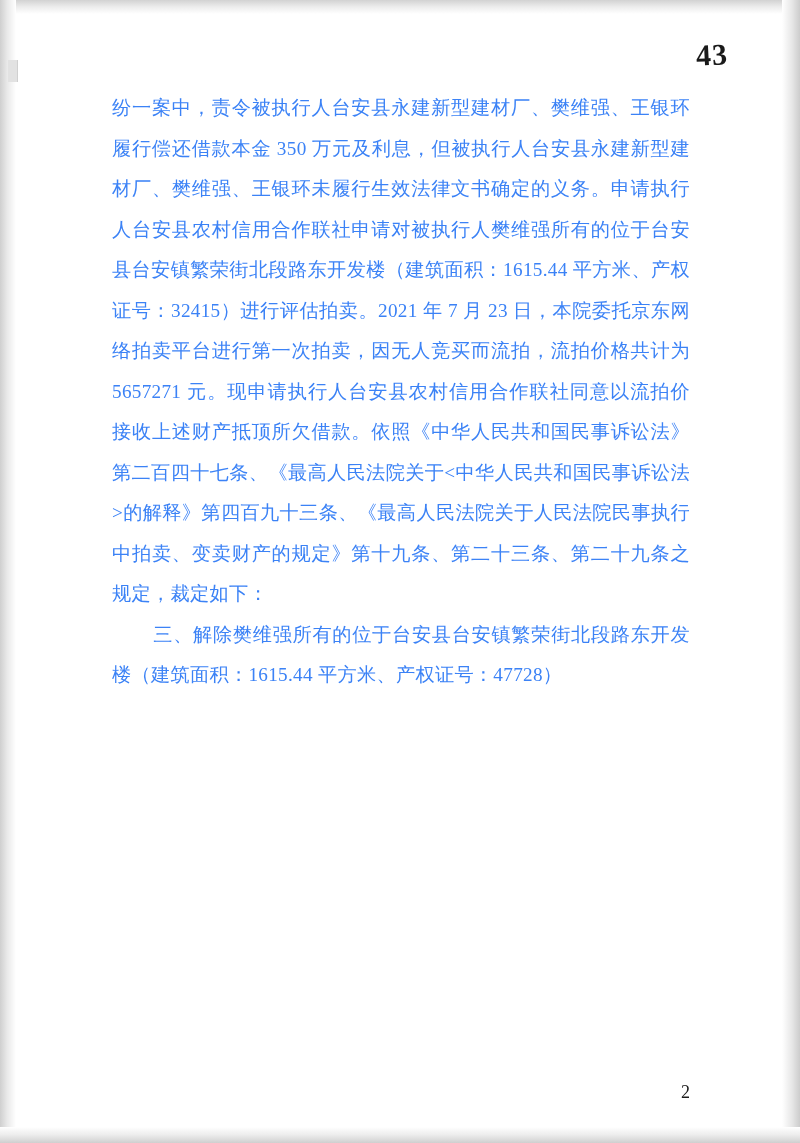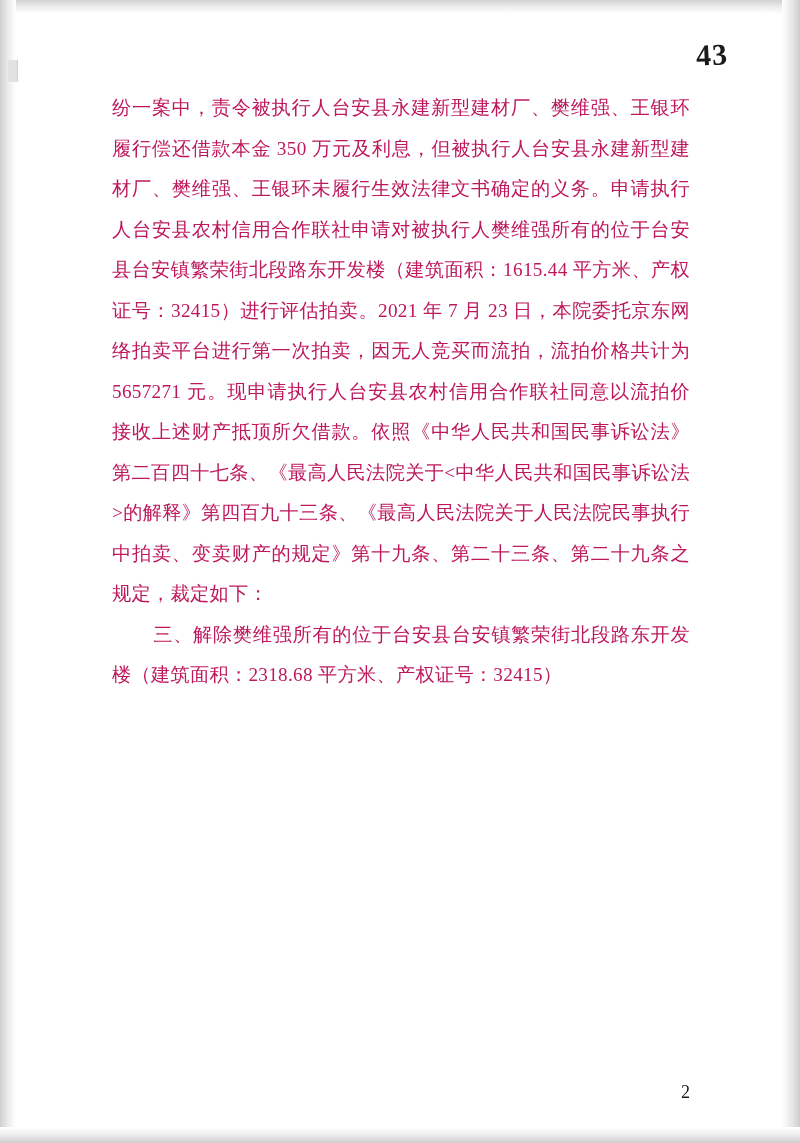--- a/index.html
+++ b/index.html
@@ -69,21 +69,21 @@
     transform: rotate(-3deg);
     font-weight: 600;
   }
   .body-text {
     position: absolute;
     left: 112px;
     top: 88px;
     width: 578px;
     font-size: 19.2px;
     line-height: 40.5px;
-    color: #be185d;
+    color: #3b82f6;
     text-align: justify;
     text-justify: inter-ideograph;
     letter-spacing: 0.3px;
   }
   .para {
     margin: 0;
     padding: 0;
     text-align: justify;
     text-justify: inter-ideograph;
   }
@@ -107,17 +107,17 @@
   <div class="scan-edge-top"></div>
   <div class="scan-edge-left"></div>
   <div class="scan-edge-right"></div>
   <div class="scan-edge-bottom"></div>
   <div class="punch-mark"></div>
 
   <div class="hand-number">43</div>
 
   <div class="body-text">
     <p class="para">纷一案中，责令被执行人台安县永建新型建材厂、樊维强、王银环履行偿还借款本金 350 万元及利息，但被执行人台安县永建新型建材厂、樊维强、王银环未履行生效法律文书确定的义务。申请执行人台安县农村信用合作联社申请对被执行人樊维强所有的位于台安县台安镇繁荣街北段路东开发楼（建筑面积：1615.44 平方米、产权证号：32415）进行评估拍卖。2021 年 7 月 23 日，本院委托京东网络拍卖平台进行第一次拍卖，因无人竞买而流拍，流拍价格共计为 5657271 元。现申请执行人台安县农村信用合作联社同意以流拍价接收上述财产抵顶所欠借款。依照《中华人民共和国民事诉讼法》第二百四十七条、《最高人民法院关于&lt;中华人民共和国民事诉讼法&gt;的解释》第四百九十三条、《最高人民法院关于人民法院民事执行中拍卖、变卖财产的规定》第十九条、第二十三条、第二十九条之规定，裁定如下：</p>
-    <p class="para indent">三、解除樊维强所有的位于台安县台安镇繁荣街北段路东开发楼（建筑面积：2318.68 平方米、产权证号：32415）</p>
+    <p class="para indent">三、解除樊维强所有的位于台安县台安镇繁荣街北段路东开发楼（建筑面积：1615.44 平方米、产权证号：47728）</p>
   </div>
 
   <div class="page-number">2</div>
 </div>
 
 </body></html>

